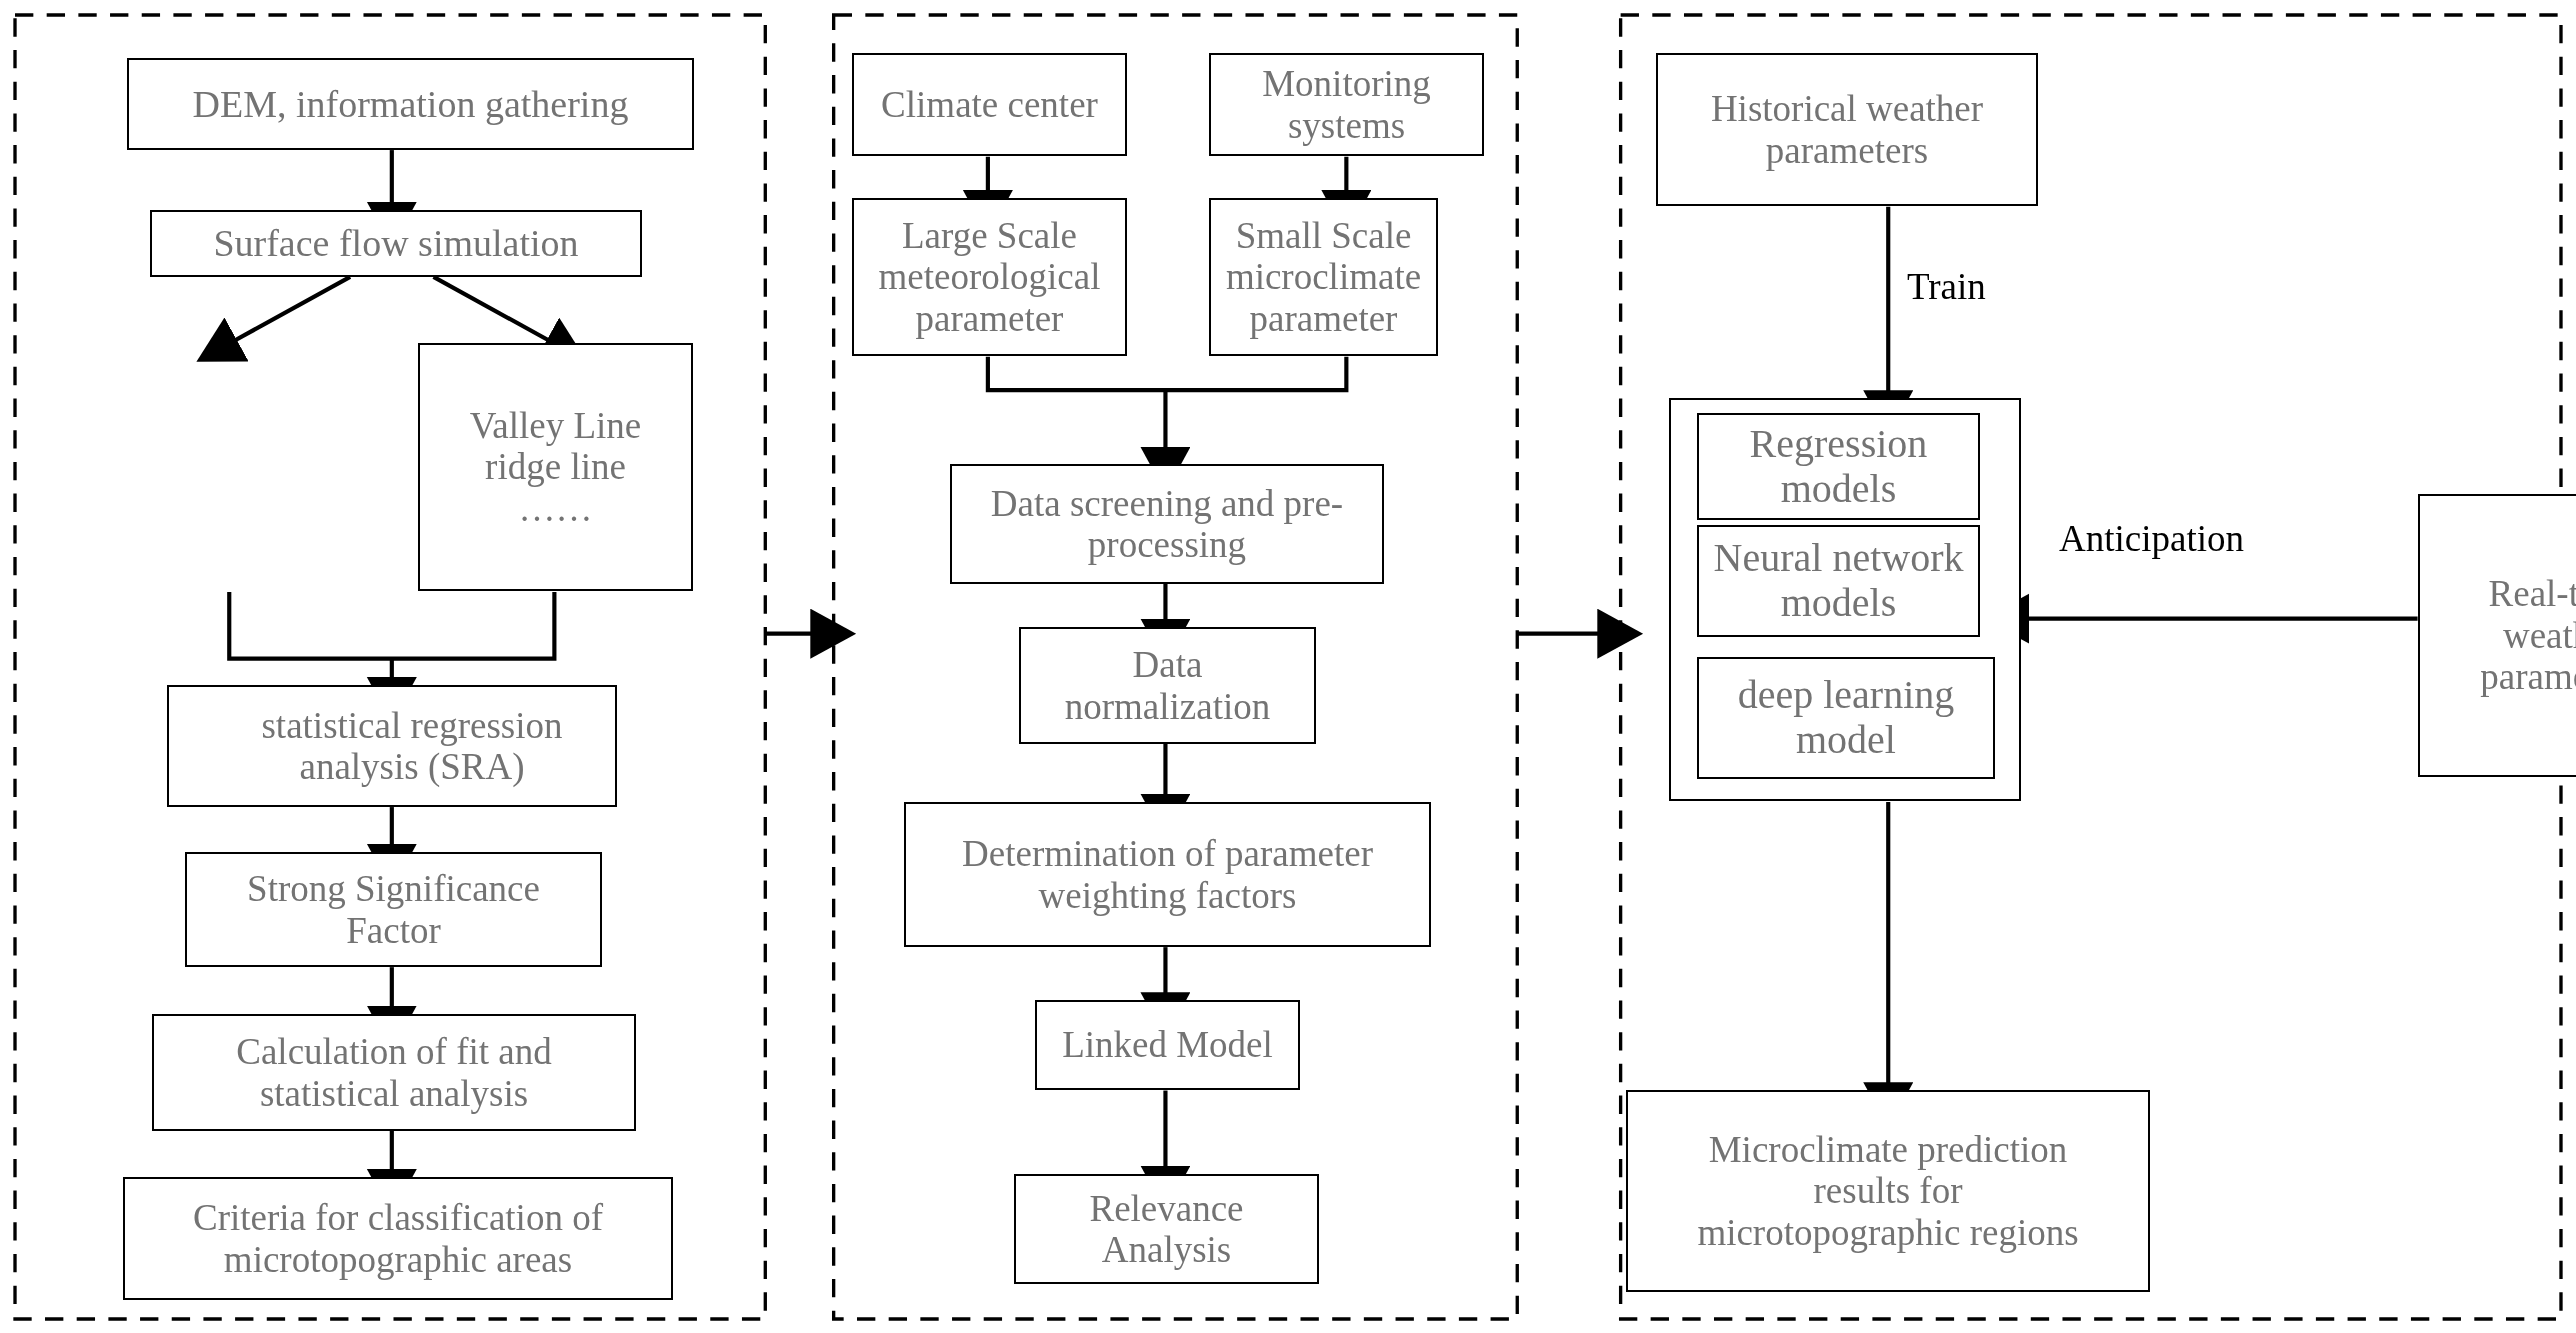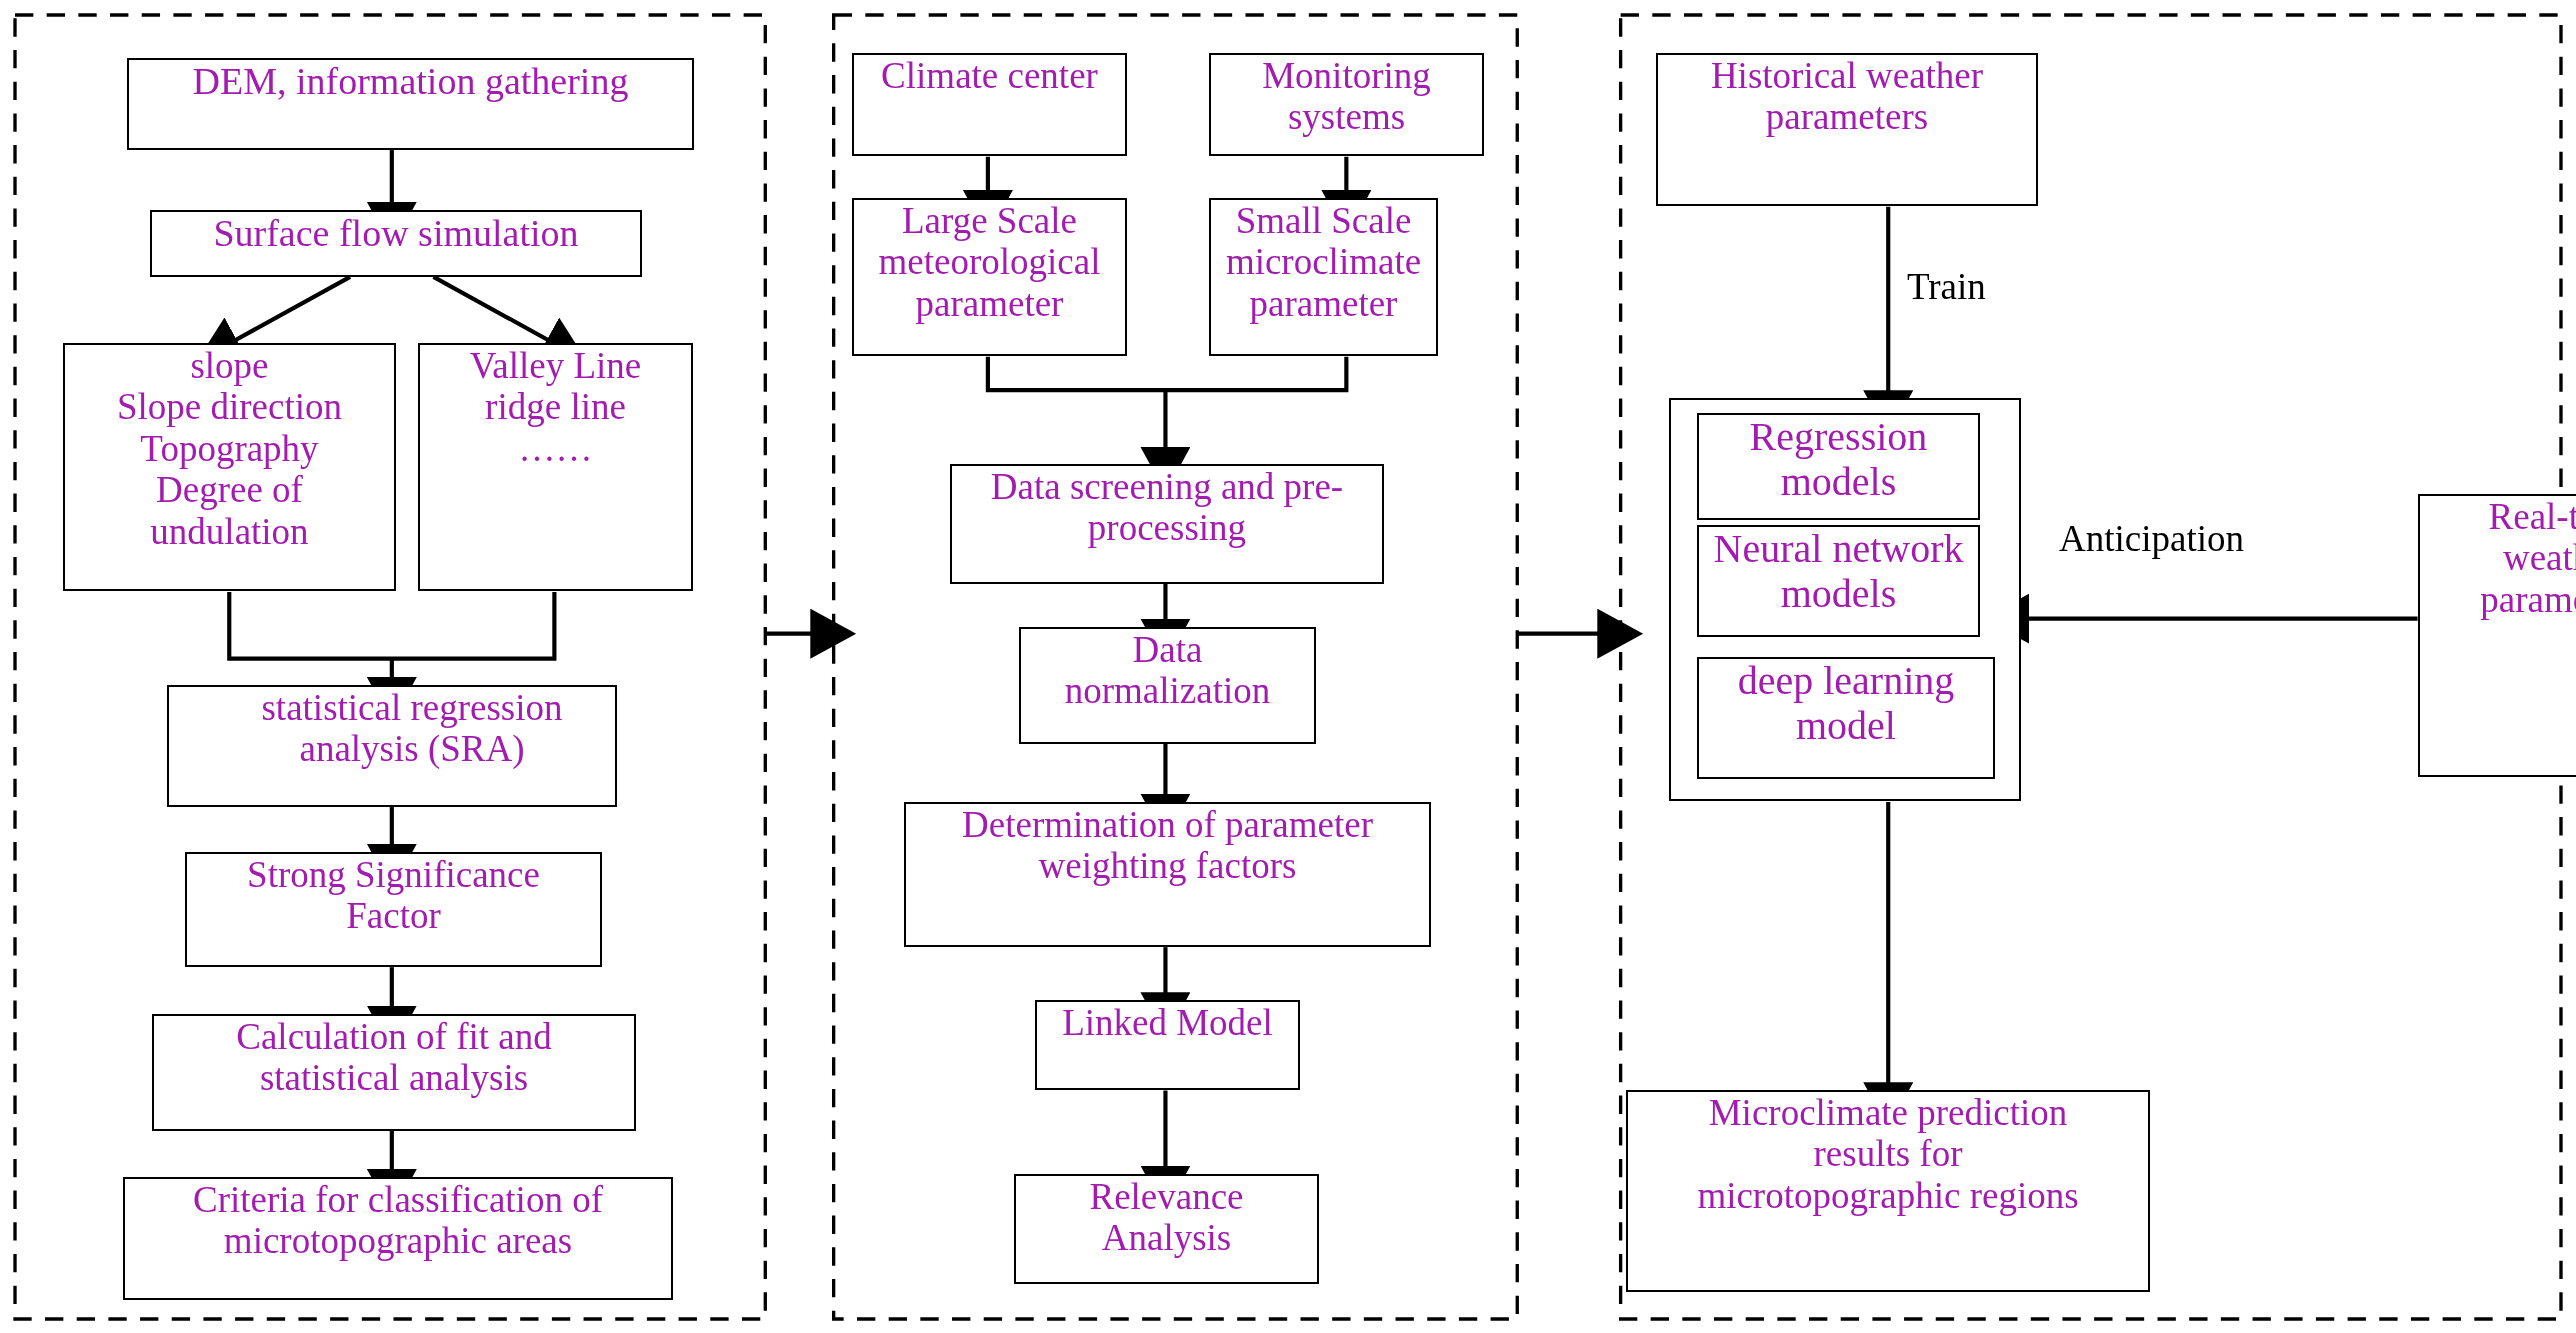--- a/index.html
+++ b/index.html
@@ -1,22 +1,22 @@
 <!DOCTYPE html>
 <html style="font-size:13.3px"><head>
 <meta charset="utf-8">
 <style>
   html,body{margin:0;padding:0;background:#ffffff;}
   body{width:2576px;height:1334px;overflow:hidden;
        font-family:"Liberation Serif","DejaVu Serif",serif;}
   #stage{position:relative;width:2576px;height:1334px;background:#fff;}
   svg.layer{position:absolute;left:0;top:0;width:2576px;height:1334px;}
   .node{position:absolute;box-sizing:border-box;border:2.5px solid #000;background:#fff;
-        display:flex;align-items:flex-start;justify-content:center;text-align:center;
-        color:#a21caf;line-height:1.12;}
+        display:flex;align-items:center;justify-content:center;text-align:center;
+        color:#737373;line-height:1.12;}
   .node .txt{display:block;padding:0 5px;white-space:pre-line;}
   .grp{position:absolute;box-sizing:border-box;border:2.5px solid #000;background:#fff;}
   .edgelabel{position:absolute;color:#000;white-space:nowrap;}
   .fs42{font-size:40px;}
   .fs44{font-size:37px;}
   .fs46{font-size:38px;}
 </style>
 </head>
 <body>
 
@@ -67,27 +67,20 @@
   </svg>
 
   <div class="node fs46" style="left:127px;top:58px;width:567px;height:92px;">
     <span class="txt">DEM, information gathering</span>
   </div>
 
   <div class="node fs46" style="left:150px;top:210px;width:492px;height:67px;">
     <span class="txt">Surface flow simulation</span>
   </div>
 
-  <div class="node fs44" style="left:63px;top:343px;width:333px;height:248px;">
-    <span class="txt">slope
-Slope direction
-Topography
-Degree of
-undulation</span>
-  </div>
 
   <div class="node fs44" style="left:418px;top:343px;width:275px;height:248px;">
     <span class="txt">Valley Line
 ridge line
 ……</span>
   </div>
 
   <div class="node fs44" style="left:167px;top:685px;width:450px;height:122px;padding-left:40px;">
     <span class="txt">statistical regression
 analysis (SRA)</span>

